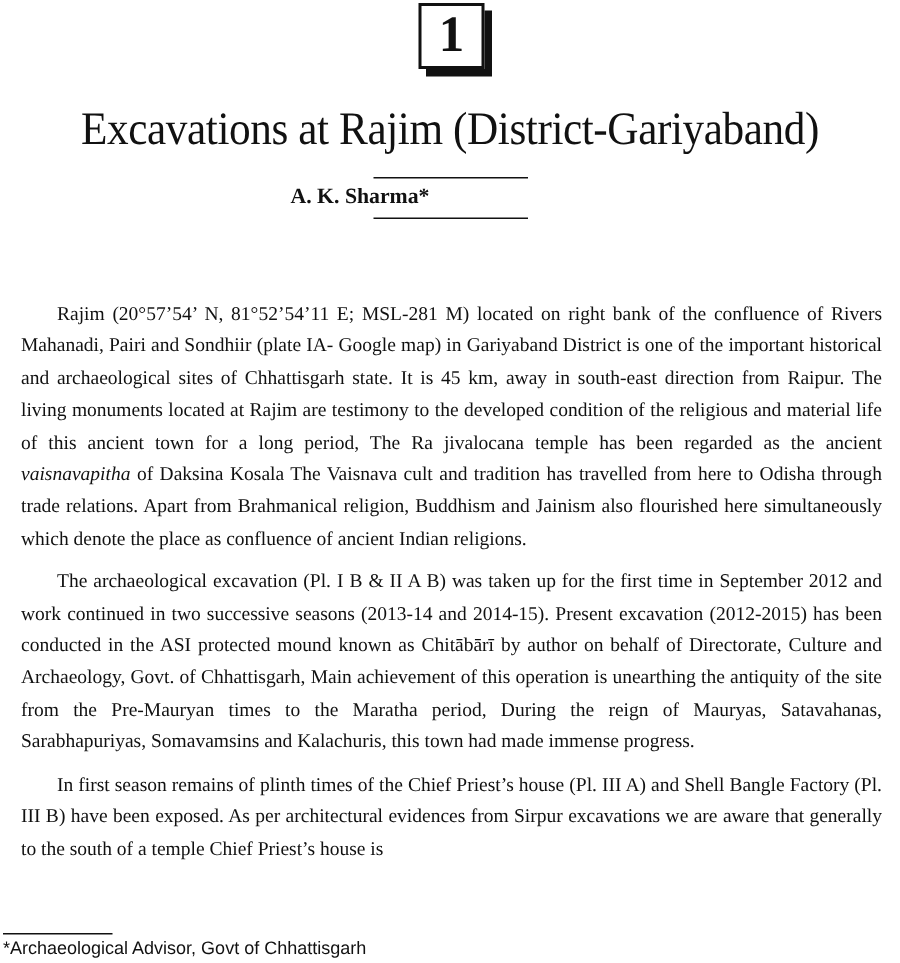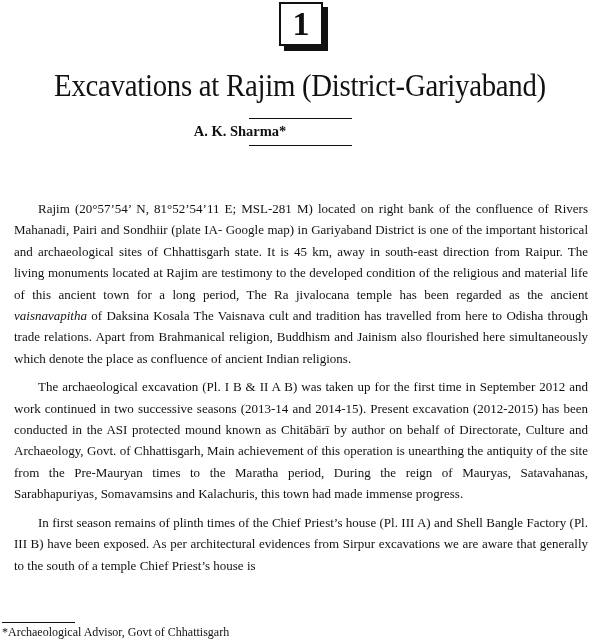--- a/index.html
+++ b/index.html
@@ -82,21 +82,21 @@
       left: 2px;
       top: 622px;
       width: 73px;
       height: 0;
       border-top: 1.5px solid #111;
     }
     .footnote {
       position: absolute;
       left: 2px;
       top: 625px;
-      font-family: Liberation Serif, serif;
+      font-family: Liberation Sans, sans-serif;
       font-size: 12px;
       line-height: 15px;
       white-space: nowrap;
     }
   </style>
 </head>
 <body>
 
 <div class="chapter-box">
   <span>1</span>

